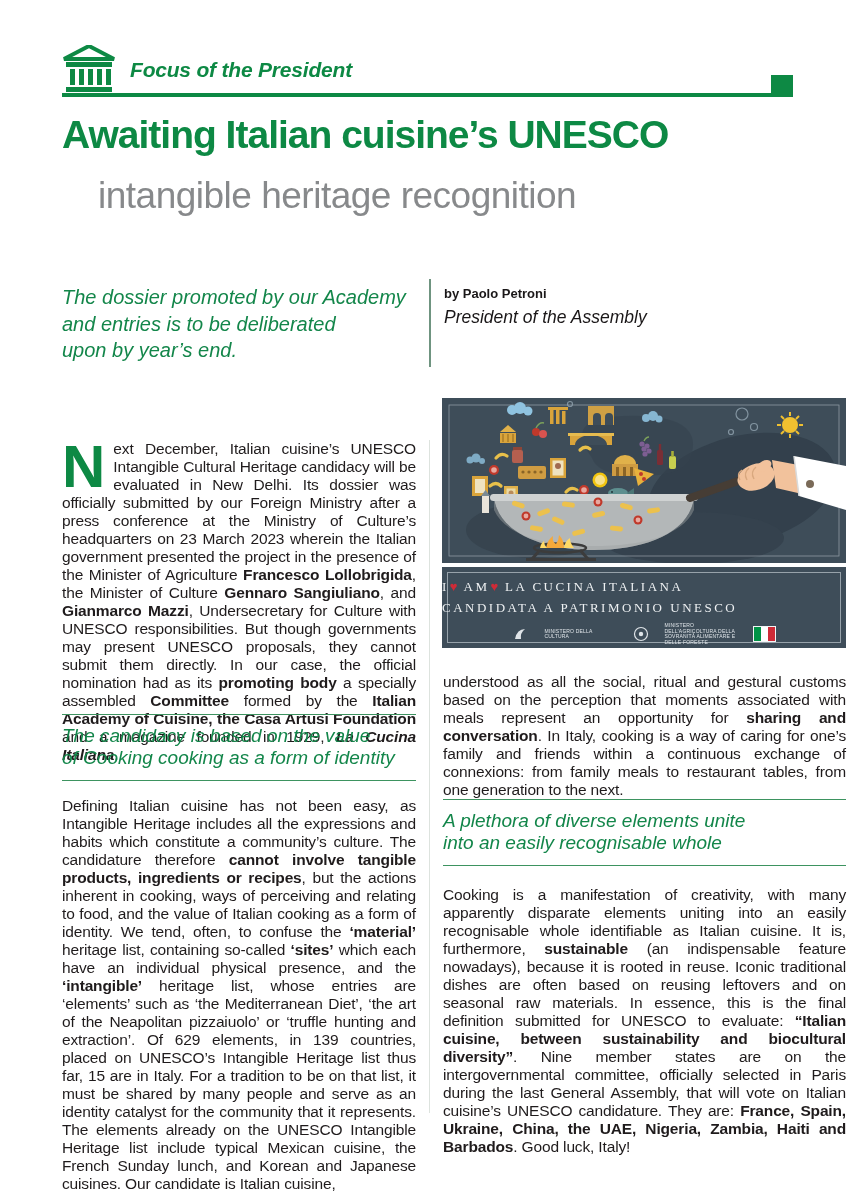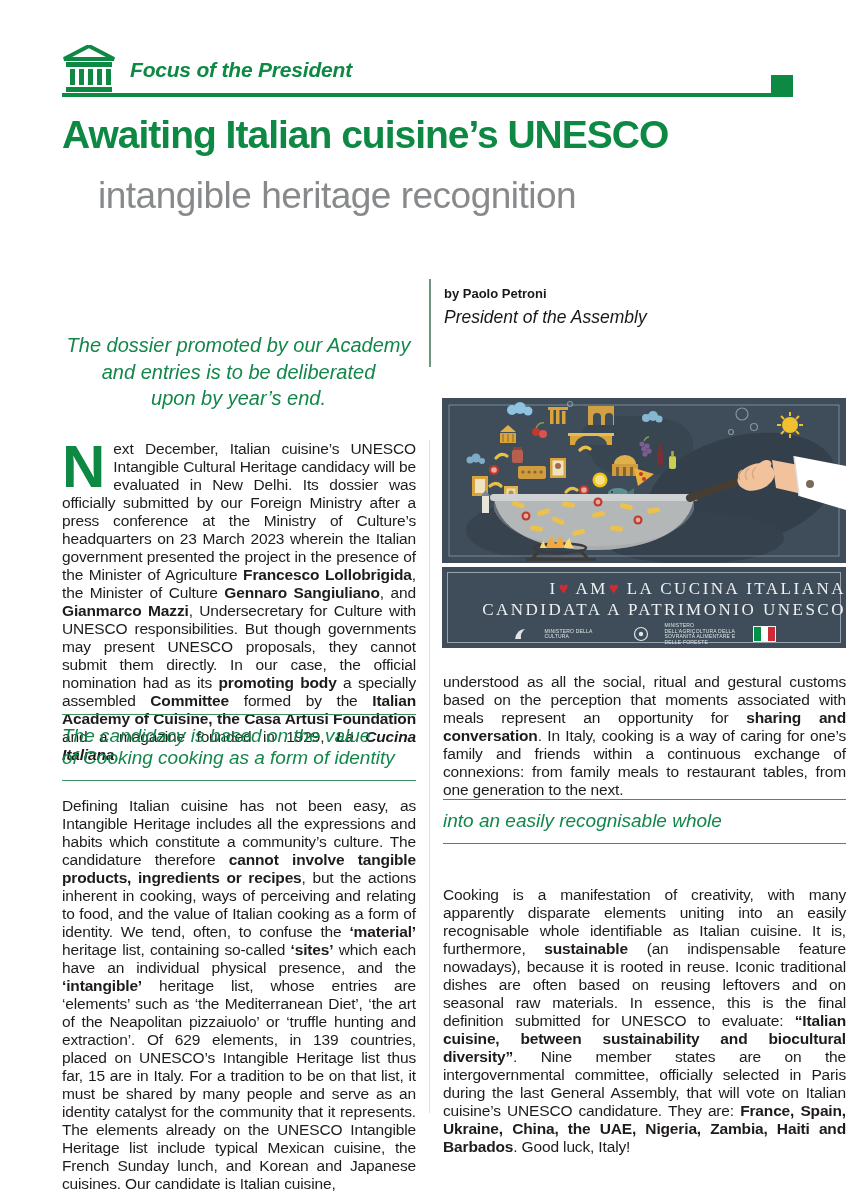--- a/index.html
+++ b/index.html
@@ -24,22 +24,22 @@
     left:62px;top:112px;width:740px;font-size:39px;line-height:46px;
     font-weight:bold;color:#0d8944;letter-spacing:-1px;
   }
   #page-subtitle{
     left:62px;top:174px;width:740px;font-size:37px;line-height:44px;
     color:#87898b;letter-spacing:-0.5px;margin-left:36px;
   }
 
   
   #standfirst{
-    left:62px;top:284px;width:353px;text-align:center;
-    font-size:20px;line-height:26.5px;font-style:italic;color:#13864a;margin-top:48px;
+    left:62px;top:284px;width:353px;text-align:left;
+    font-size:20px;line-height:26.5px;font-style:italic;color:#13864a;
   }
   #byline{left:444px;top:282px;width:330px;}
   #byline .author{font-size:13px;font-weight:bold;line-height:23px;color:#1a1718;}
   #byline .role{font-size:17.5px;font-style:italic;line-height:24px;color:#1a1718;}
 
   .divider{background:#6f9480;}
   #divider-top{left:429px;top:279px;width:2px;height:88px;}
   #divider-bottom{left:429px;top:440px;width:1px;height:673px;background:#dde3de;}
 
   
@@ -68,22 +68,22 @@
   #poster{left:442px;top:398px;width:404px;height:250px;}
   #poster-art{position:absolute;left:0;top:0;width:404px;height:165px;display:block;}
   #poster-band{
     position:absolute;left:0;top:169px;width:404px;height:81px;background:#3e4d59;
   }
   #poster-band .inner{
     position:absolute;left:5px;top:5px;right:5px;bottom:5px;
     border:1px solid rgba(200,208,214,0.65);
   }
   .poster-caption{
-    position:absolute;left:0;width:100%;text-align:right;color:#edf0f2;
-    font-family:"Liberation Serif", serif;letter-spacing:2.5px;font-size:17px;
+    position:absolute;left:0;width:100%;text-align:left;color:#edf0f2;
+    font-family:"Liberation Serif", serif;letter-spacing:2.5px;font-size:13px;
     white-space:nowrap;
   }
   #poster-caption1{top:12px;}
   #poster-caption2{top:33px;}
   .seg-h{color:#ce2b37;font-style:normal;letter-spacing:0;padding:0 1px;}
   #poster-logos{
     position:absolute;left:0;top:57px;width:100%;height:20px;
     display:flex;align-items:center;justify-content:center;gap:16px;
   }
   .logo-text{
@@ -392,18 +392,19 @@
 
 <div id="para2-block" class="abs bodycol">
   <span><span>Defining Italian cuisine has not been easy, as Intangible Heritage includes all the expressions and habits which constitute a community’s culture. The candidature therefore </span><span class="seg-b">cannot involve tangible products, ingredients or recipes</span><span>, but the actions inherent in cooking, ways of perceiving and relating to food, and the value of Italian cooking as a form of identity. We tend, often, to confuse the </span><span class="seg-b">‘material’</span><span> heritage list, containing so-called </span><span class="seg-b">‘sites’</span><span> which each have an individual physical presence, and the </span><span class="seg-b">‘intangible’</span><span> heritage list, whose entries are ‘elements’ such as ‘the Mediterranean Diet’, ‘the art of the Neapolitan pizzaiuolo’ or ‘truffle hunting and extraction’. Of 629 elements, in 139 countries, placed on UNESCO’s Intangible Heritage list thus far, 15 are in Italy. For a tradition to be on that list, it must be shared by many people and serve as an identity catalyst for the community that it represents. The elements already on the UNESCO Intangible Heritage list include typical Mexican cuisine, the French Sunday lunch, and Korean and Japanese cuisines. Our candidate is Italian cuisine,</span></span>
 </div>
 
 <div id="para3-block" class="abs bodycol">
   <span><span>understood as all the social, ritual and gestural customs based on the perception that moments associated with meals represent an opportunity for </span><span class="seg-b">sharing and conversation</span><span>. In Italy, cooking is a way of caring for one’s family and friends within a continuous exchange of connexions: from family meals to restaurant tables, from one generation to the next.</span></span>
 </div>
 
 <div id="subhead-right" class="abs subhead">
+  <div>A plethora of diverse elements unite</div>
   <div>into an easily recognisable whole</div>
 </div>
 
 <div id="para4-block" class="abs bodycol">
   <span><span>Cooking is a manifestation of creativity, with many apparently disparate elements uniting into an easily recognisable whole identifiable as Italian cuisine. It is, furthermore, </span><span class="seg-b">sustainable</span><span> (an indispensable feature nowadays), because it is rooted in reuse. Iconic traditional dishes are often based on reusing leftovers and on seasonal raw materials. In essence, this is the final definition submitted for UNESCO to evaluate: </span><span class="seg-b">“Italian cuisine, between sustainability and biocultural diversity”</span><span>. Nine member states are on the intergovernmental committee, officially selected in Paris during the last General Assembly, that will vote on Italian cuisine’s UNESCO candidature. They are: </span><span class="seg-b">France, Spain, Ukraine, China, the UAE, Nigeria, Zambia, Haiti and Barbados</span><span>. Good luck, Italy!</span></span>
 </div>
 
 </body></html>

